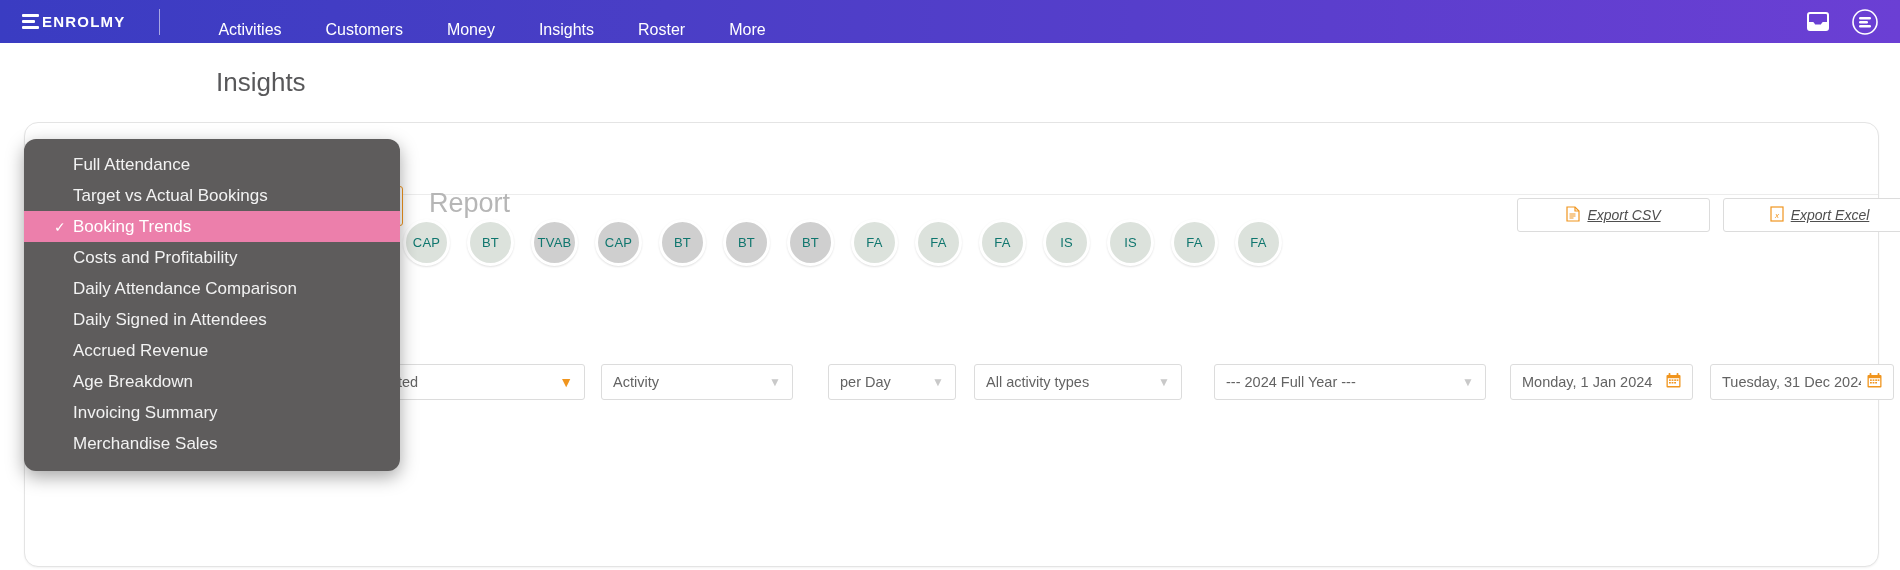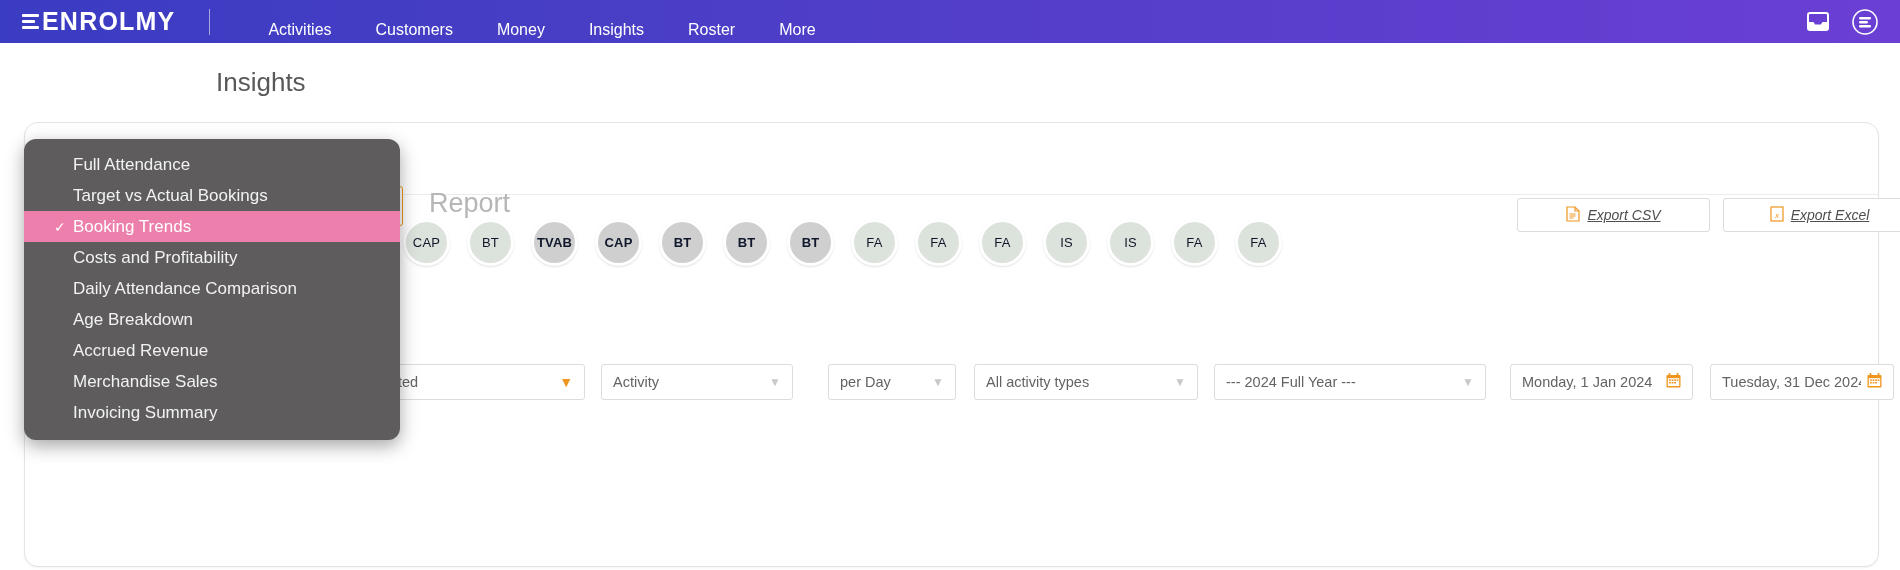--- a/index.html
+++ b/index.html
@@ -26,21 +26,21 @@
     display: flex; align-items: center;
   }
   .brand-bars {
     display: inline-flex; flex-direction: column; justify-content: center;
     gap: 3px; margin-right: 3px;
   }
   .brand-bars i { display:block; height: 3px; background:#fff; border-radius:1px; }
   .brand-bars i:nth-child(1){ width: 17px; }
   .brand-bars i:nth-child(2){ width: 13px; }
   .brand-bars i:nth-child(3){ width: 17px; }
-  .brand-text { font-size: 25px; }
+  .brand-text { font-size: 15px; }
   .nav-divider {
     width: 1px; height: 26px; background: rgba(255,255,255,.55);
     margin-left: 34px;
   }
   .nav-items { display: flex; align-items: center; height: 43px; margin-left: 36px; margin-top: 16px; }
   .nav-item {
     color: #ffffff; font-size: 16px;
     padding: 0 22px; height: 43px;
     display: flex; align-items: center;
     position: relative;
@@ -90,46 +90,46 @@
   #export-csv { left: 1492px; }
   #export-excel { left: 1698px; }
 
   .badges {
     position: absolute; top: 96px; left: 378px;
     display: flex; gap: 17px; align-items: center;
   }
   .badge {
     width: 47px; height: 47px; border-radius: 50%;
     display: flex; align-items: center; justify-content: center;
-    color: #0f172a; font-size: 13px; letter-spacing: .2px;
+    color: #0f766e; font-size: 13px; letter-spacing: .2px;
     border: 3px solid #ffffff;
     box-shadow: 0 1px 2px rgba(0,0,0,.12);
   }
-  .badge.grey { background: #cfcfcf; font-weight: bold; }
+  .badge.grey { background: #cfcfcf; }
   .badge.sage { background: #dce2dc; }
 
   
   .filters { position: absolute; top: 241px; left: 0; width: 100%; }
   .ctrl {
     position: absolute;
     height: 36px;
     border: 1px solid #dcdcdc; border-radius: 3px; background: #fff;
     display: flex; align-items: center;
     font-size: 14.5px; color: #636363;
     padding: 0 11px;
   }
   .ctrl .val { flex: 1; white-space: nowrap; overflow: hidden; }
   .caret { color: #c9c9c9; font-size: 12px; margin-left: 6px; }
   .caret.orange { color: #f0951e; font-size: 14px; font-weight: bold; }
   .cal { color: #f0951e; font-size: 15px; margin-left: 6px; }
 
   #f-values   { left: 290px;  width: 270px; }
   #f-activity { left: 576px;  width: 192px; }
   #f-period   { left: 803px;  width: 128px; }
-  #f-types    { left: 949px;  width: 224px; justify-content: center; }
+  #f-types    { left: 949px;  width: 208px; justify-content: center; }
   #f-year     { left: 1189px; width: 272px; }
   #f-from     { left: 1485px; width: 183px; }
   #f-to       { left: 1685px; width: 184px; }
 
   
   .menu {
     position: absolute; left: 24px; top: 96px;
     width: 376px;
     background: #5e5c5c;
     border-radius: 12px;
@@ -319,26 +319,29 @@
       <span class="check">✓</span>
       <span>Booking Trends</span>
     </div>
     <div class="menu-item">
       <span>Costs and Profitability</span>
     </div>
     <div class="menu-item">
       <span>Daily Attendance Comparison</span>
     </div>
     <div class="menu-item">
+      <span>Daily Signed in Attendees</span>
+    </div>
+    <div class="menu-item">
+      <span>Accrued Revenue</span>
+    </div>
+    <div class="menu-item">
       <span>Age Breakdown</span>
     </div>
     <div class="menu-item">
-      <span>Accrued Revenue</span>
+      <span>Invoicing Summary</span>
     </div>
     <div class="menu-item">
       <span>Merchandise Sales</span>
     </div>
-    <div class="menu-item">
-      <span>Invoicing Summary</span>
-    </div>
   </div>
 
 </div>
 
 </body></html>

